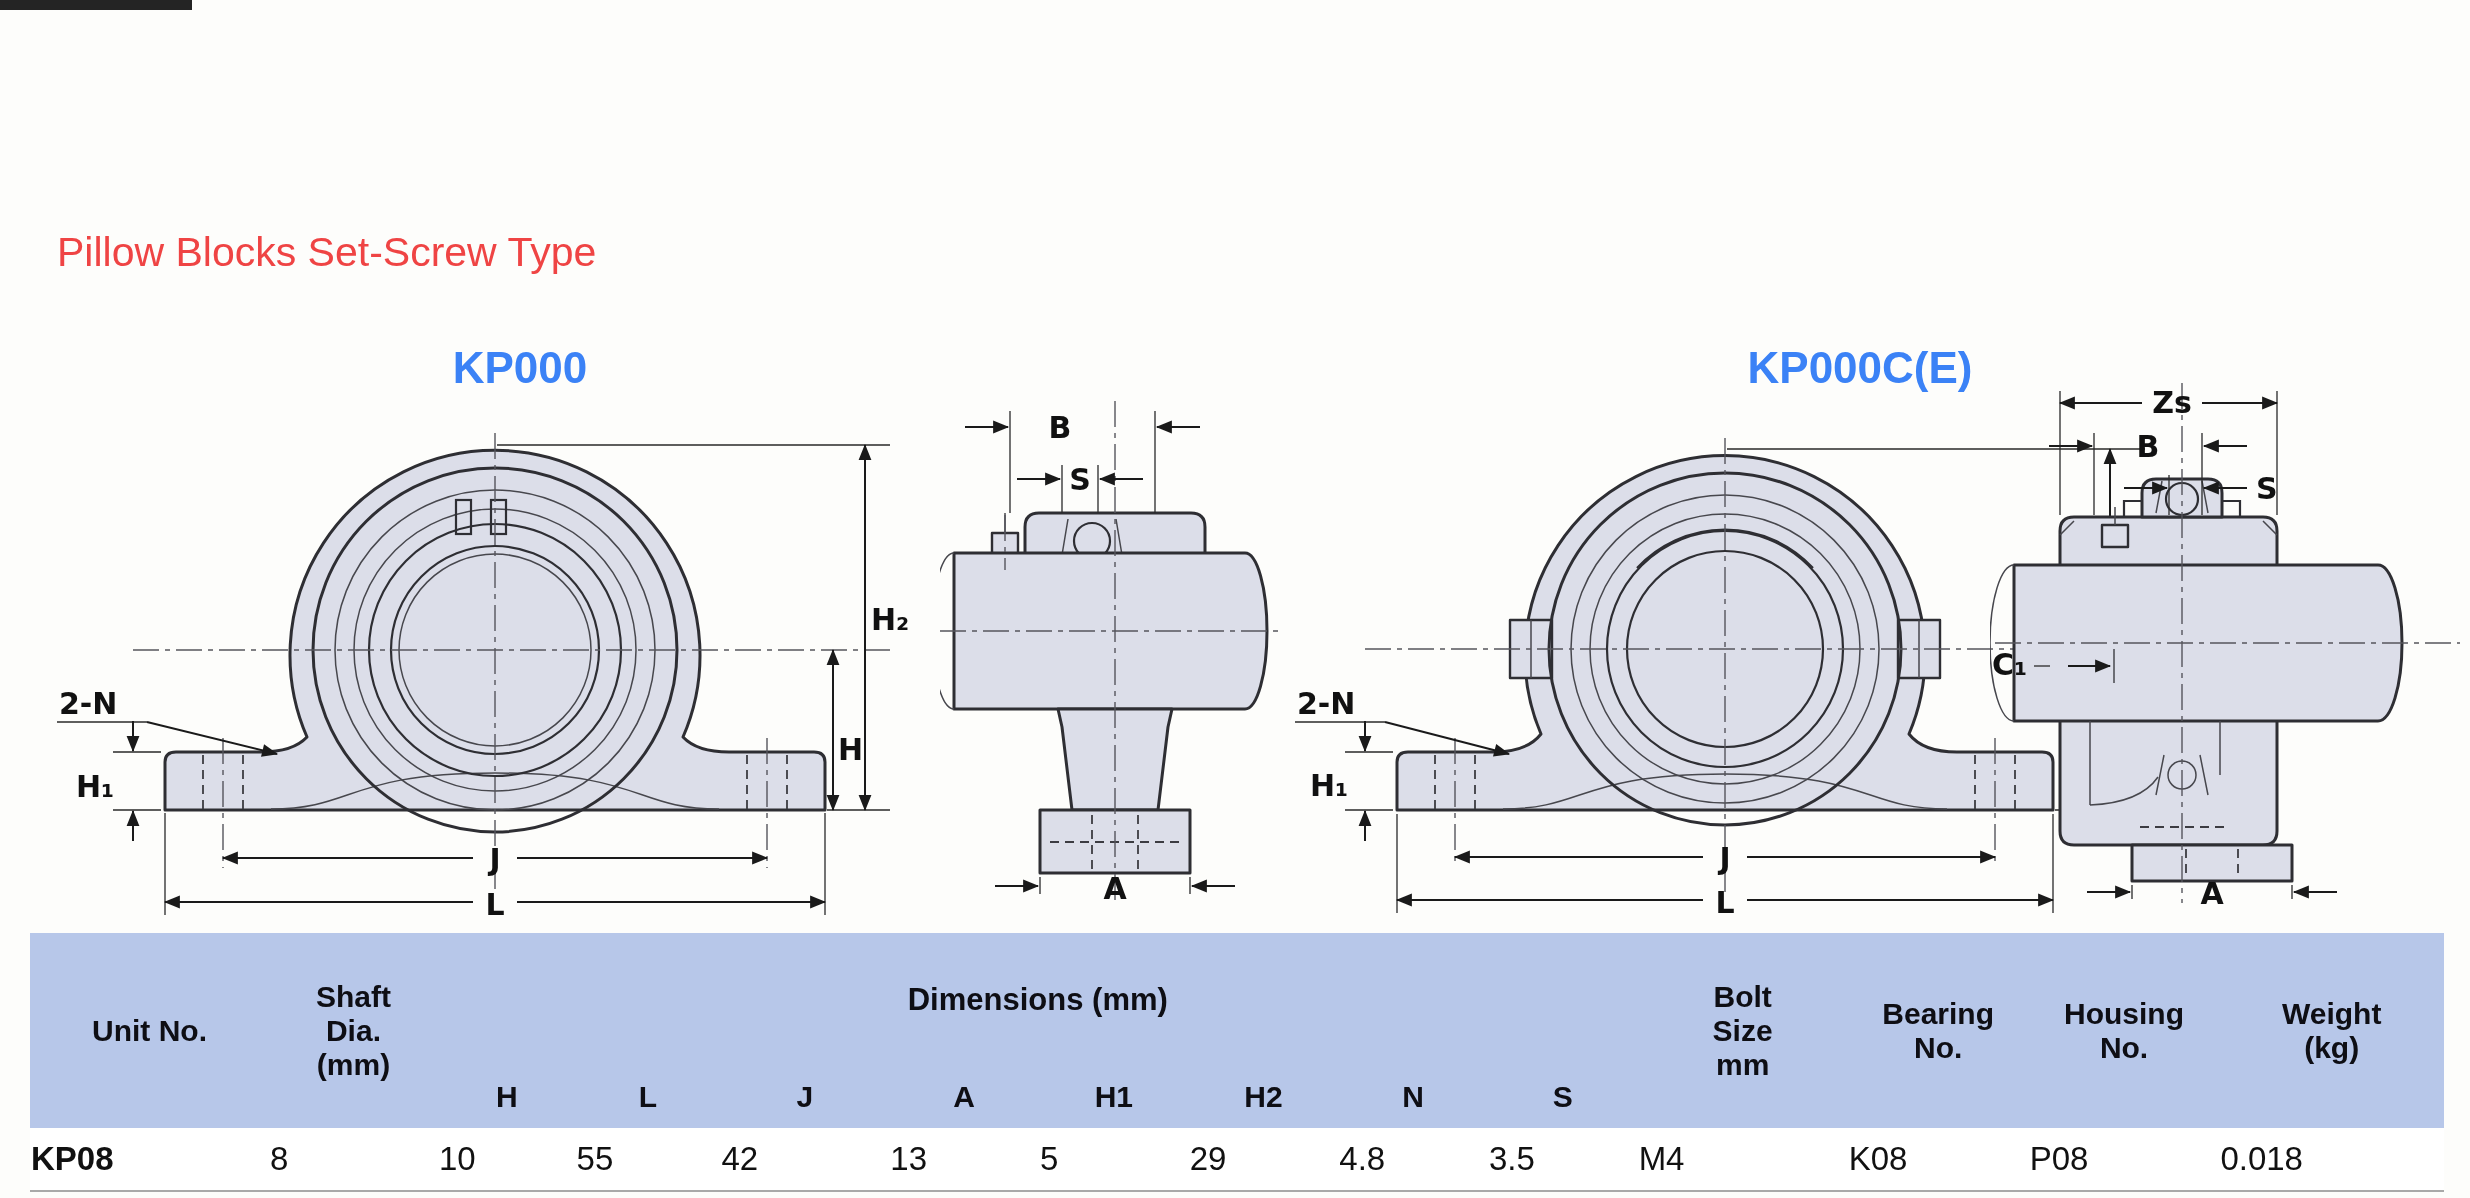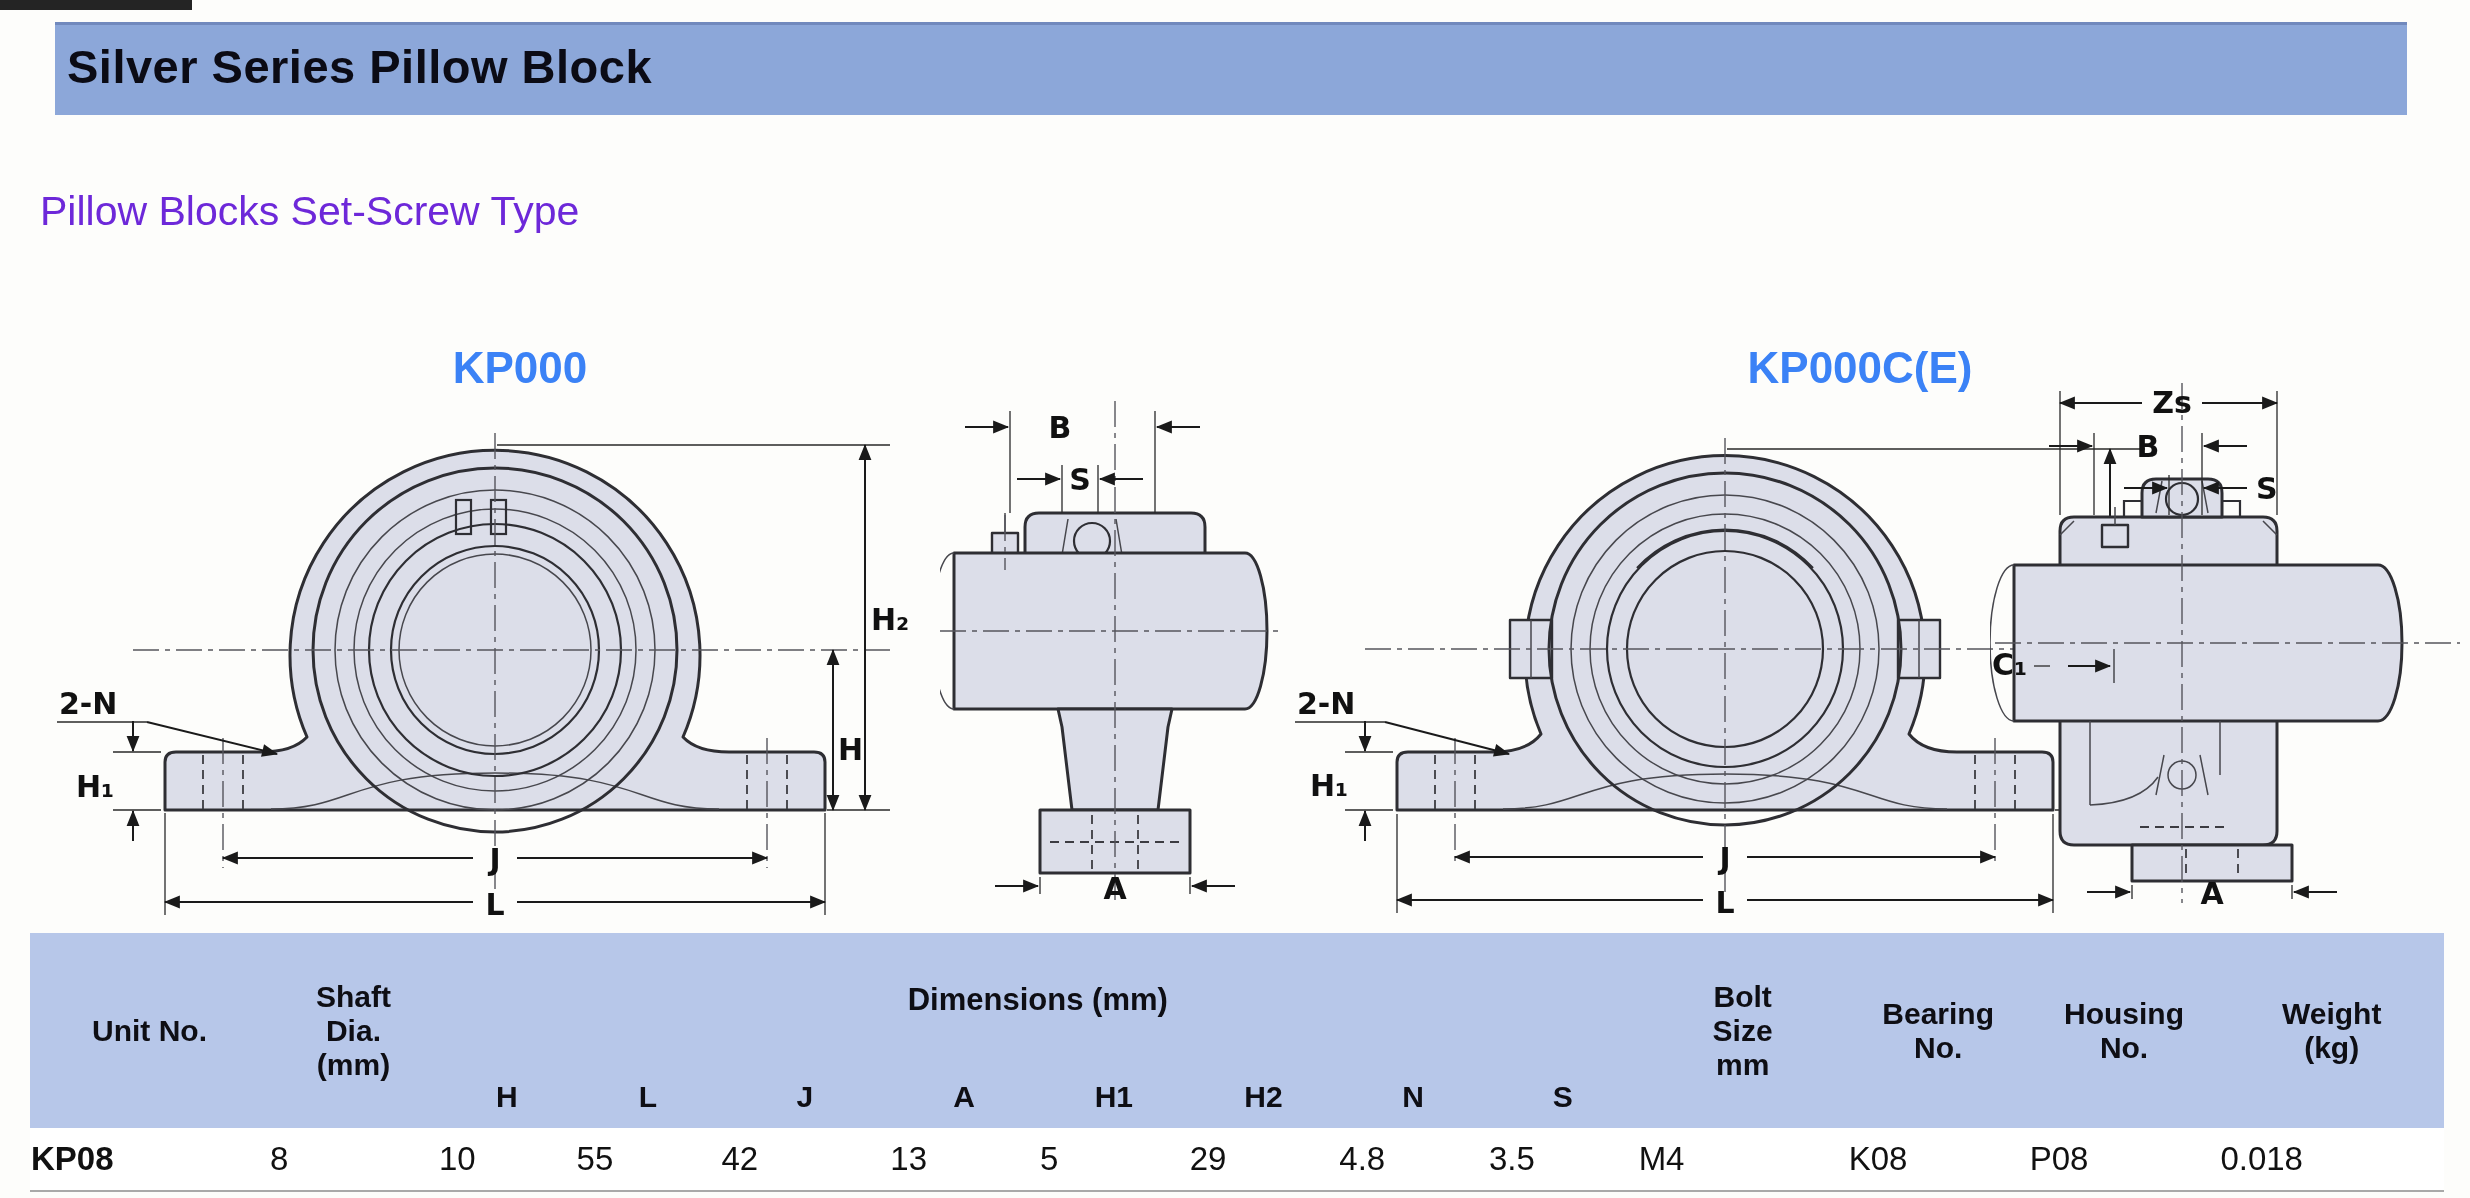--- a/index.html
+++ b/index.html
@@ -3,21 +3,21 @@
 <meta charset="utf-8">
 <style>
   html,body{margin:0;padding:0;background:#ffffff;}
   #page{position:relative;width:2470px;height:1198px;background:#fdfdfb;overflow:hidden;
         font-family:"Liberation Sans", sans-serif;color:#111;}
   .topstrip{position:absolute;left:0;top:0;width:192px;height:10px;background:#242424;}
   .titlebar{position:absolute;left:55px;top:22px;width:2352px;height:90px;background:#8ca7d9;
             border-top:3px solid #7189bd;}
   .titlebar .t{position:absolute;left:12px;top:14px;font-size:47px;font-weight:bold;color:#0b0b15;
                letter-spacing:0.5px;}
-  .intro{position:absolute;left:40px;font-size:41px;color:#6d28d9;white-space:pre;}
+  .intro{position:absolute;left:57px;font-size:41px;color:#ef4444;white-space:pre;margin-top:41px;}
   #intro1{top:188px;}
   #intro2{top:258px;}
   .dwgtitle{position:absolute;top:343px;font-size:44px;font-weight:bold;color:#3b82f6;text-align:center;}
   #t-kp000{left:410px;width:220px;}
   #t-kp000ce{left:1700px;width:320px;}
   .dwg{position:absolute;}
   
   .fillpart{fill:#dcdee9;stroke:#2e2e33;stroke-width:3;stroke-linejoin:round;}
   .fp2{fill:#dcdee9;stroke:#2e2e33;stroke-width:2.4;stroke-linejoin:round;}
   .o3{fill:none;stroke:#2e2e33;stroke-width:3;}
@@ -41,23 +41,20 @@
   #spec-table td.b{font-weight:bold;}
   .pre{white-space:pre-line;}
 </style>
 </head>
 <body>
 
 <div id="page">
 
   <div class="topstrip"></div>
 
-  <div class="titlebar">
-    <div class="t">Silver Series Pillow Block</div>
-  </div>
 
   <div class="intro" id="intro1">Pillow Blocks Set-Screw Type</div>
 
   <div class="dwgtitle" id="t-kp000">KP000</div>
   <div class="dwgtitle" id="t-kp000ce">KP000C(E)</div>
 
   
   <svg width="0" height="0">
     <defs>
       <marker id="arw" viewBox="0 0 10 10" refX="9.3" refY="5" markerWidth="10" markerHeight="8" orient="auto-start-reverse">

